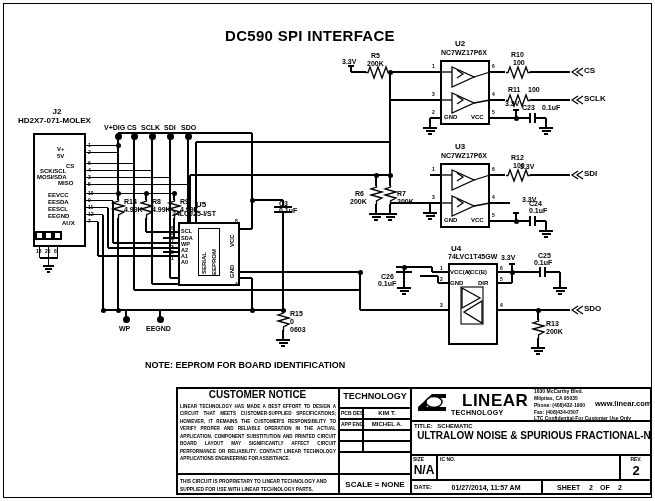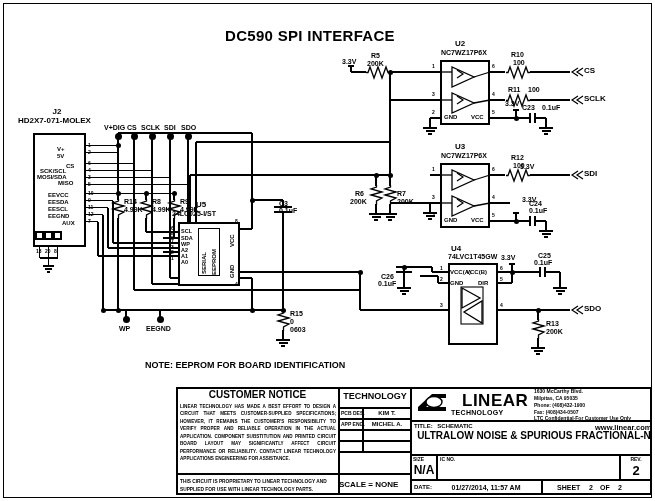--- a/index.html
+++ b/index.html
@@ -588,35 +588,35 @@
   <div class="t f5 b" style="left:341px;top:422px;">APP ENG.</div>
   <div class="t f6 b ctr" style="left:363px;top:421px;width:48px;">MICHEL A.</div>
 
   <div class="tb" style="left:339px;top:430px;width:24px;height:11px;"></div>
   <div class="tb" style="left:363px;top:430px;width:48px;height:11px;"></div>
   <div class="tb" style="left:339px;top:441px;width:24px;height:11px;"></div>
   <div class="tb" style="left:363px;top:441px;width:48px;height:11px;"></div>
   <div class="tb" style="left:339px;top:452px;width:72px;height:22px;"></div>
 
   <div class="tb" style="left:339px;top:474px;width:72px;height:21px;"></div>
-  <div class="t f8 b ctr" style="left:339px;top:481px;width:52px;">SCALE = NONE</div>
+  <div class="t f8 b ctr" style="left:339px;top:481px;width:72px;">SCALE = NONE</div>
 
   <div class="tb" style="left:411px;top:387px;width:241px;height:34px;"></div>
   <svg style="position:absolute;left:416px;top:390px;width:56px;height:26px;">
     <path d="M2,17 L16,4 L30,4 L30,8 L20,8 L10,17 L30,17 L30,21 L2,21 Z" fill="#000"></path>
     <ellipse cx="18" cy="12" rx="8" ry="5.5" fill="#fff" stroke="#000" stroke-width="1.4"></ellipse>
   </svg>
   <div class="t b" style="left:450px;top:392px;font-size:17px;letter-spacing:0.5px;margin-left:12px;">LINEAR</div>
   <div class="t b" style="left:451px;top:409px;font-size:7px;letter-spacing:0.3px;">TECHNOLOGY</div>
   <div class="t f5 b" style="left:534px;top:389px;">1630 McCarthy Blvd.</div>
   <div class="t f5 b" style="left:534px;top:396px;">Milpitas, CA 95035</div>
   <div class="t f5 b" style="left:534px;top:403px;">Phone: (408)432-1900</div>
   <div class="t f5 b" style="left:534px;top:410px;">Fax: (408)434-0507</div>
   <div class="t f5 b" style="left:534px;top:416px;">LTC Confidential-For Customer Use Only</div>
-  <div class="t b" style="left:595px;top:400px;font-size:7.5px;margin-top:24px;">www.linear.com</div>
+  <div class="t b" style="left:595px;top:400px;font-size:7.5px;">www.linear.com</div>
 
   <div class="tb" style="left:411px;top:421px;width:241px;height:34px;"></div>
   <div class="t f6 b" style="left:414px;top:423px;">
     <span>TITLE:</span>
     <span style="margin-left:3px;">SCHEMATIC</span>
   </div>
   <div class="t f10 b ctr" style="left:411px;top:431px;width:246px;">ULTRALOW NOISE &amp; SPURIOUS FRACTIONAL-N</div>
 
   <div class="tb" style="left:411px;top:455px;width:26px;height:25px;"></div>
   <div class="t f5 b" style="left:413px;top:457px;">SIZE</div>

